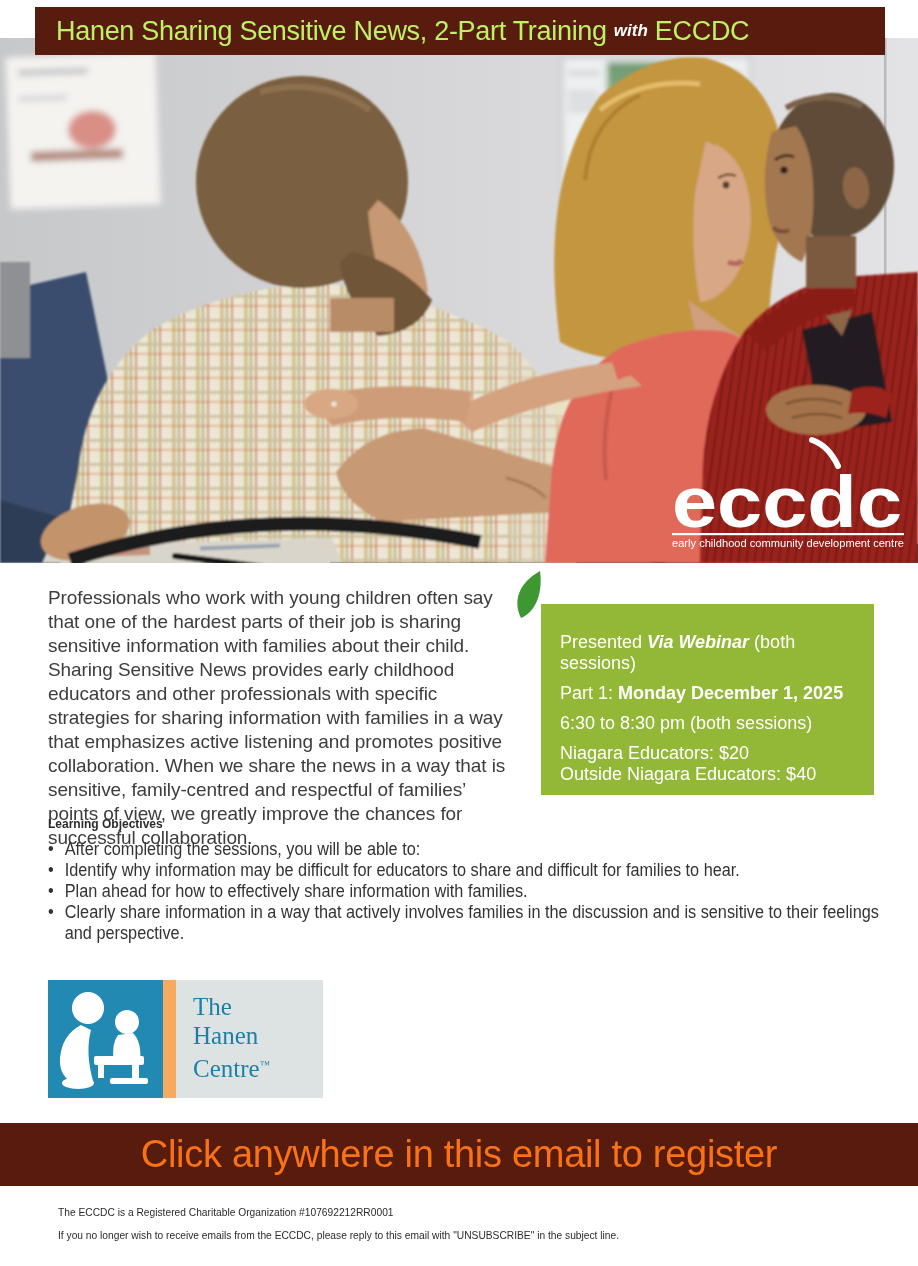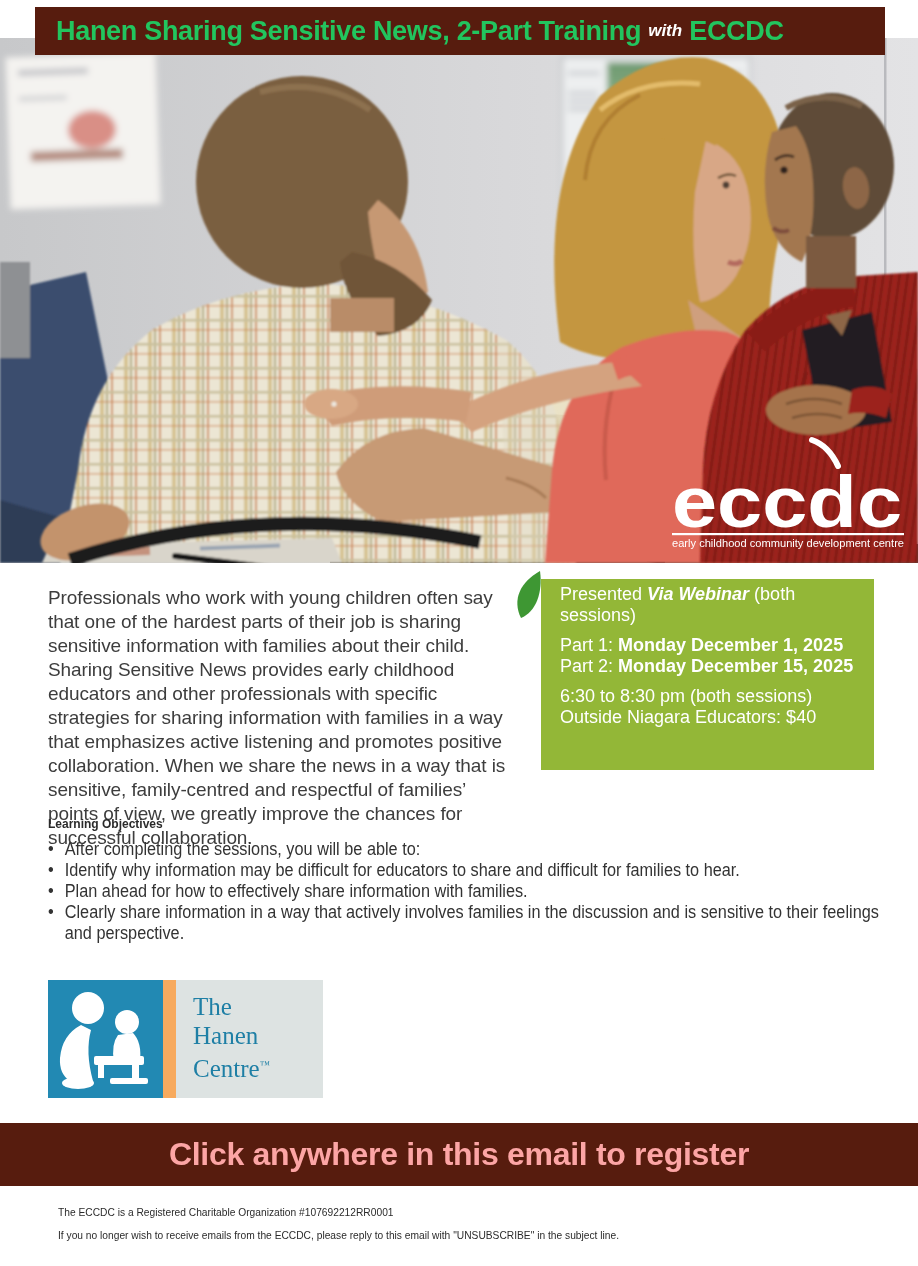--- a/index.html
+++ b/index.html
@@ -3,35 +3,35 @@
 <meta charset="utf-8">
 <style>
   html,body{margin:0;padding:0;background:#ffffff;}
   .page{position:relative;width:918px;height:1266px;background:#ffffff;overflow:hidden;
         font-family:"Liberation Sans", sans-serif;}
 
   
   .header-bar{position:absolute;left:35px;top:7px;width:850px;height:48px;
               background:#571c0e;display:flex;align-items:center;padding-left:21px;
               box-sizing:border-box;z-index:5;}
-  .header-bar .t{color:#22c55e;font-size:27px;font-weight:bold;letter-spacing:-0.3px;white-space:pre;}
+  .header-bar .t{color:#bef264;font-size:27px;font-weight:normal;letter-spacing:-0.3px;white-space:pre;}
   .header-bar .w{color:#ffffff;font-size:17px;font-style:italic;font-weight:bold;margin:0 7px;}
 
   
   .photo{position:absolute;left:0;top:38px;width:918px;height:525px;overflow:hidden;}
   .photo svg{display:block;}
 
   
   .intro{position:absolute;left:48px;top:586px;width:466px;font-size:19px;line-height:24px;
          color:#3d3d3d;letter-spacing:-0.1px;}
 
   
   .leaf{position:absolute;left:512px;top:570px;width:36px;height:50px;z-index:3;}
-  .info-box{position:absolute;left:541px;top:579px;width:333px;height:191px;background:#93b737;
-            box-sizing:border-box;padding:5px 14px 0 19px;color:#ffffff;font-size:18px;z-index:2;}
+  .info-box{position:absolute;left:541px;top:604px;width:333px;height:191px;background:#93b737;
+            box-sizing:border-box;padding:28px 14px 0 19px;color:#ffffff;font-size:18px;z-index:2;}
   .info-box .row{line-height:21px;}
   .info-box .gap{margin-top:9px;}
   .info-box .em{font-weight:bold;font-style:italic;}
   .info-box .b{font-weight:bold;}
 
   
   .learn-head{position:absolute;left:48px;top:817px;font-size:12px;font-weight:bold;color:#2b2b2b;}
   .condensed{transform:scaleX(0.93);transform-origin:0 0;}
   .learn-list{position:absolute;left:48px;top:839px;width:900px;margin:0;padding:0;list-style:none;
               font-size:17.5px;line-height:21px;color:#333333;}
@@ -43,21 +43,21 @@
   .hanen .blue{width:115px;height:118px;background:#2289b3;}
   .hanen .orange{width:13px;height:118px;background:#f7aa5e;}
   .hanen .gray{width:147px;height:118px;background:#dde3e2;box-sizing:border-box;
                padding:12px 0 0 17px;font-family:"Liberation Serif", serif;
                font-size:25px;line-height:29px;color:#1e7fa5;}
   .hanen sup{font-size:10px;}
 
   
   .register{position:absolute;left:0;top:1123px;width:918px;height:63px;background:#571c0e;
             display:flex;align-items:center;justify-content:center;cursor:pointer;}
-  .register .t{color:#fca5a5;font-size:32px;font-weight:bold;letter-spacing:-0.3px;}
+  .register .t{color:#f97316;font-size:38px;font-weight:normal;letter-spacing:-0.3px;}
 
   
   .foot1{position:absolute;left:58px;top:1206px;font-size:11px;color:#2b2b2b;}
   .foot2{position:absolute;left:58px;top:1229px;font-size:11px;color:#2b2b2b;}
 </style>
 </head>
 <body>
 
 <div class="page">
 
@@ -250,22 +250,22 @@
 
   <div class="intro">Professionals who work with young children often say that one of the hardest parts of their job is sharing sensitive information with families about their child. Sharing Sensitive News provides early childhood educators and other professionals with specific strategies for sharing information with families in a way that emphasizes active listening and promotes positive collaboration. When we share the news in a way that is sensitive, family-centred and respectful of families’ points of view, we greatly improve the chances for successful collaboration.</div>
 
   <svg class="leaf" viewBox="0 0 36 50">
     <path d="M28 1 C 8 12, 0 30, 9 48 C 24 42, 31 22, 28 1 Z" fill="#3e9733"></path>
   </svg>
 
   <div class="info-box">
     <div class="row"><span>Presented </span><span class="em">Via Webinar</span><span> (both sessions)</span></div>
     <div class="row gap"><span>Part 1: </span><span class="b">Monday December 1, 2025</span></div>
-    <div class="row"><span>Part 2: </span><span class="b">Monday December 15, 2025</span></div>
     <div class="row gap">6:30 to 8:30 pm (both sessions)</div>
+    <div class="row gap">Niagara Educators: $20</div>
     <div class="row">Outside Niagara Educators: $40</div>
   </div>
 
   <div class="learn-head">Learning Objectives</div>
   <ul class="learn-list condensed">
     <li>
         <span class="b">•</span>
         <span>After completing the sessions, you will be able to:</span>
       </li>
     <li>

